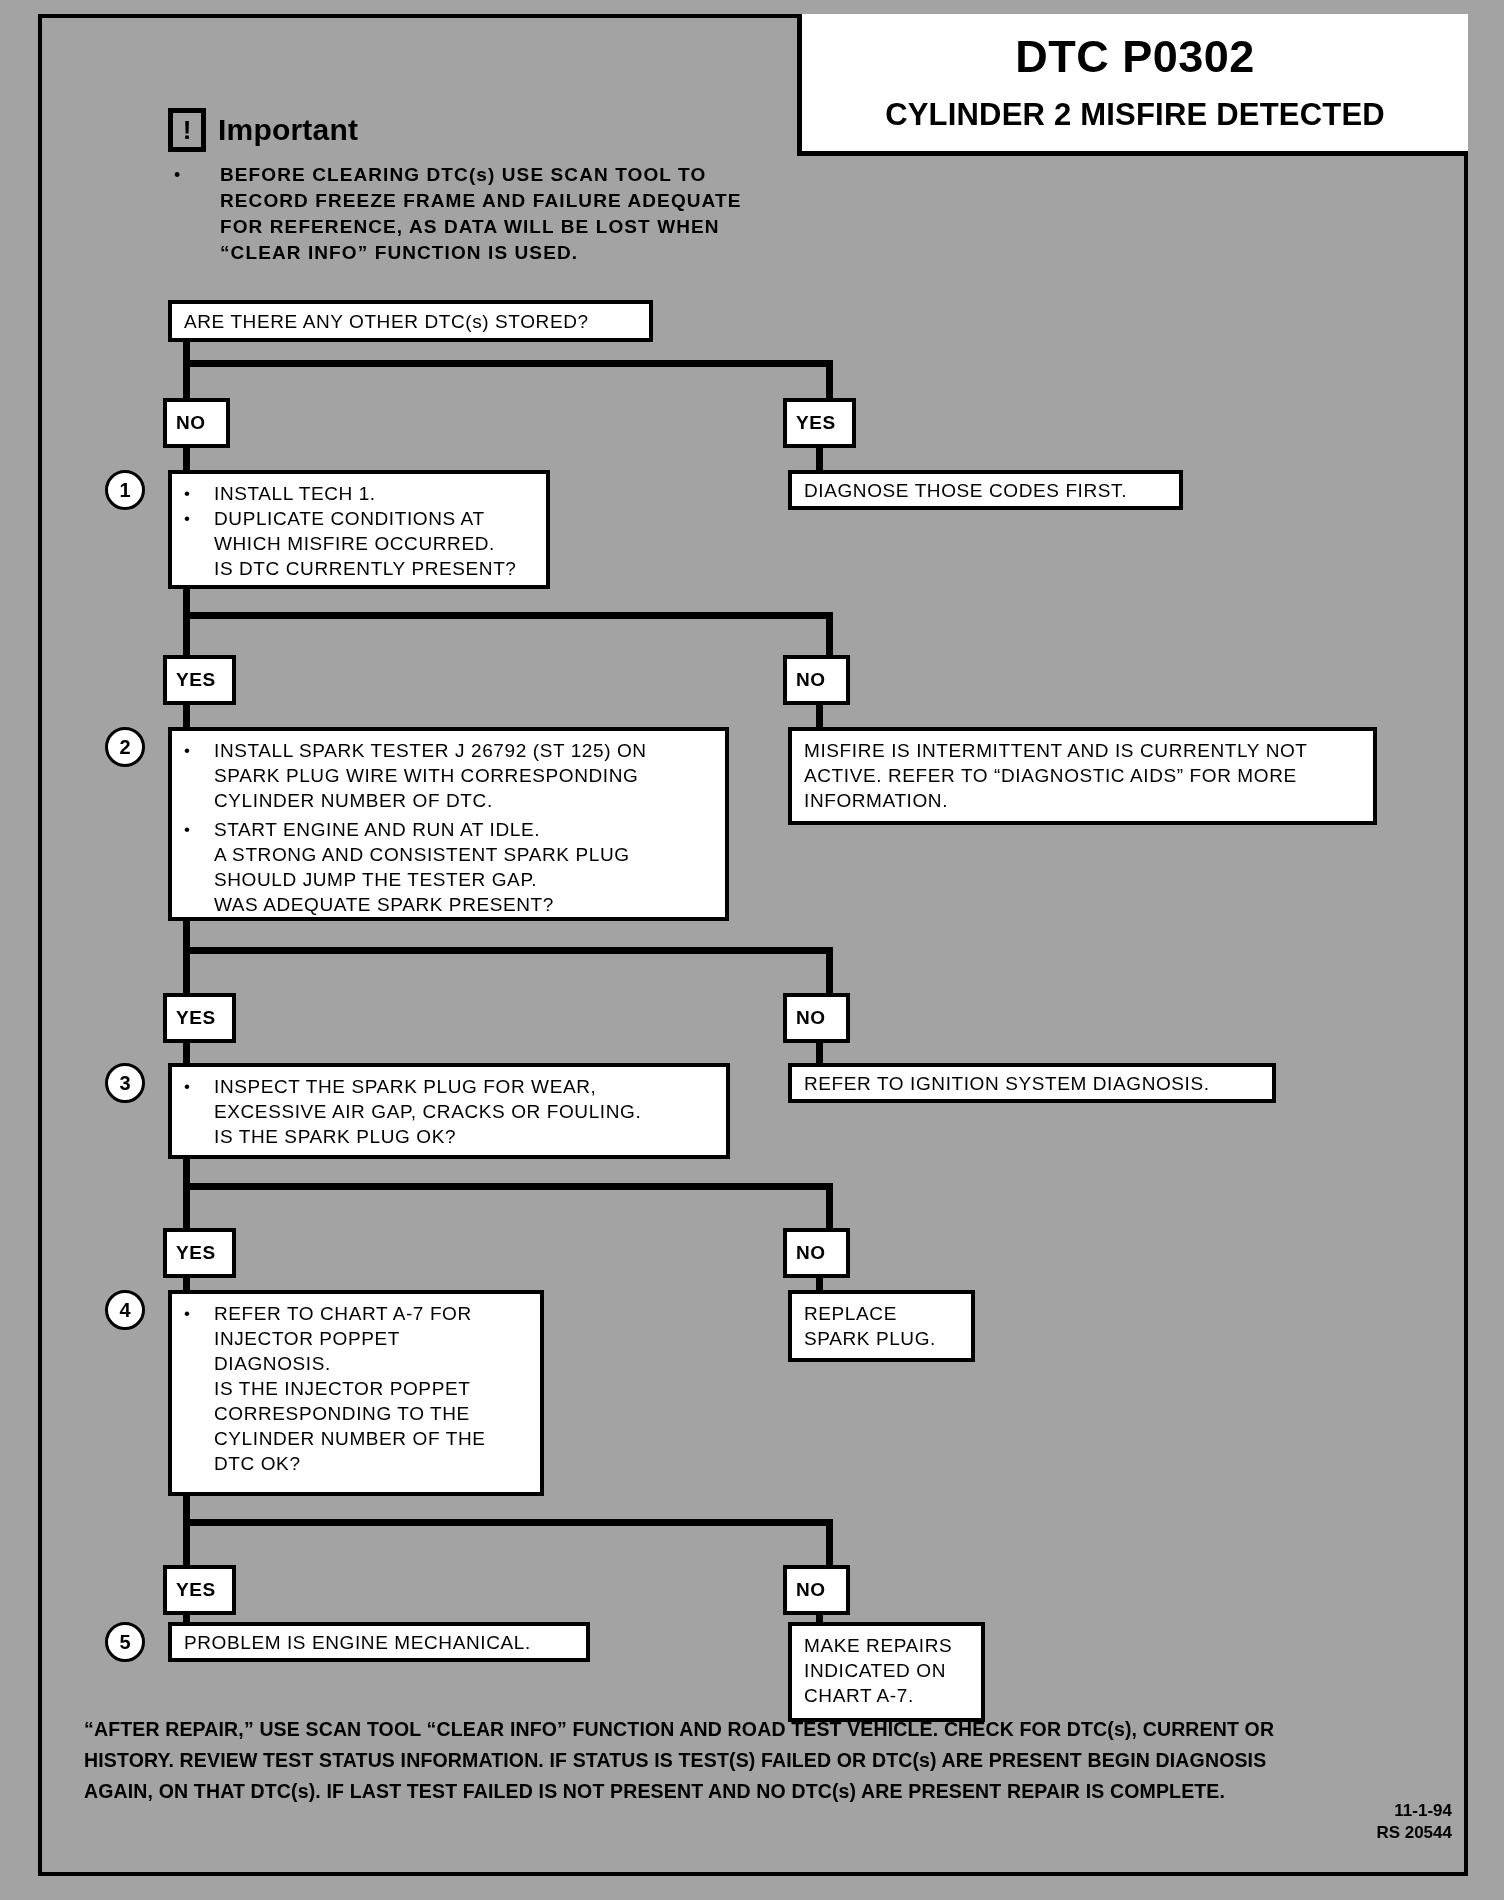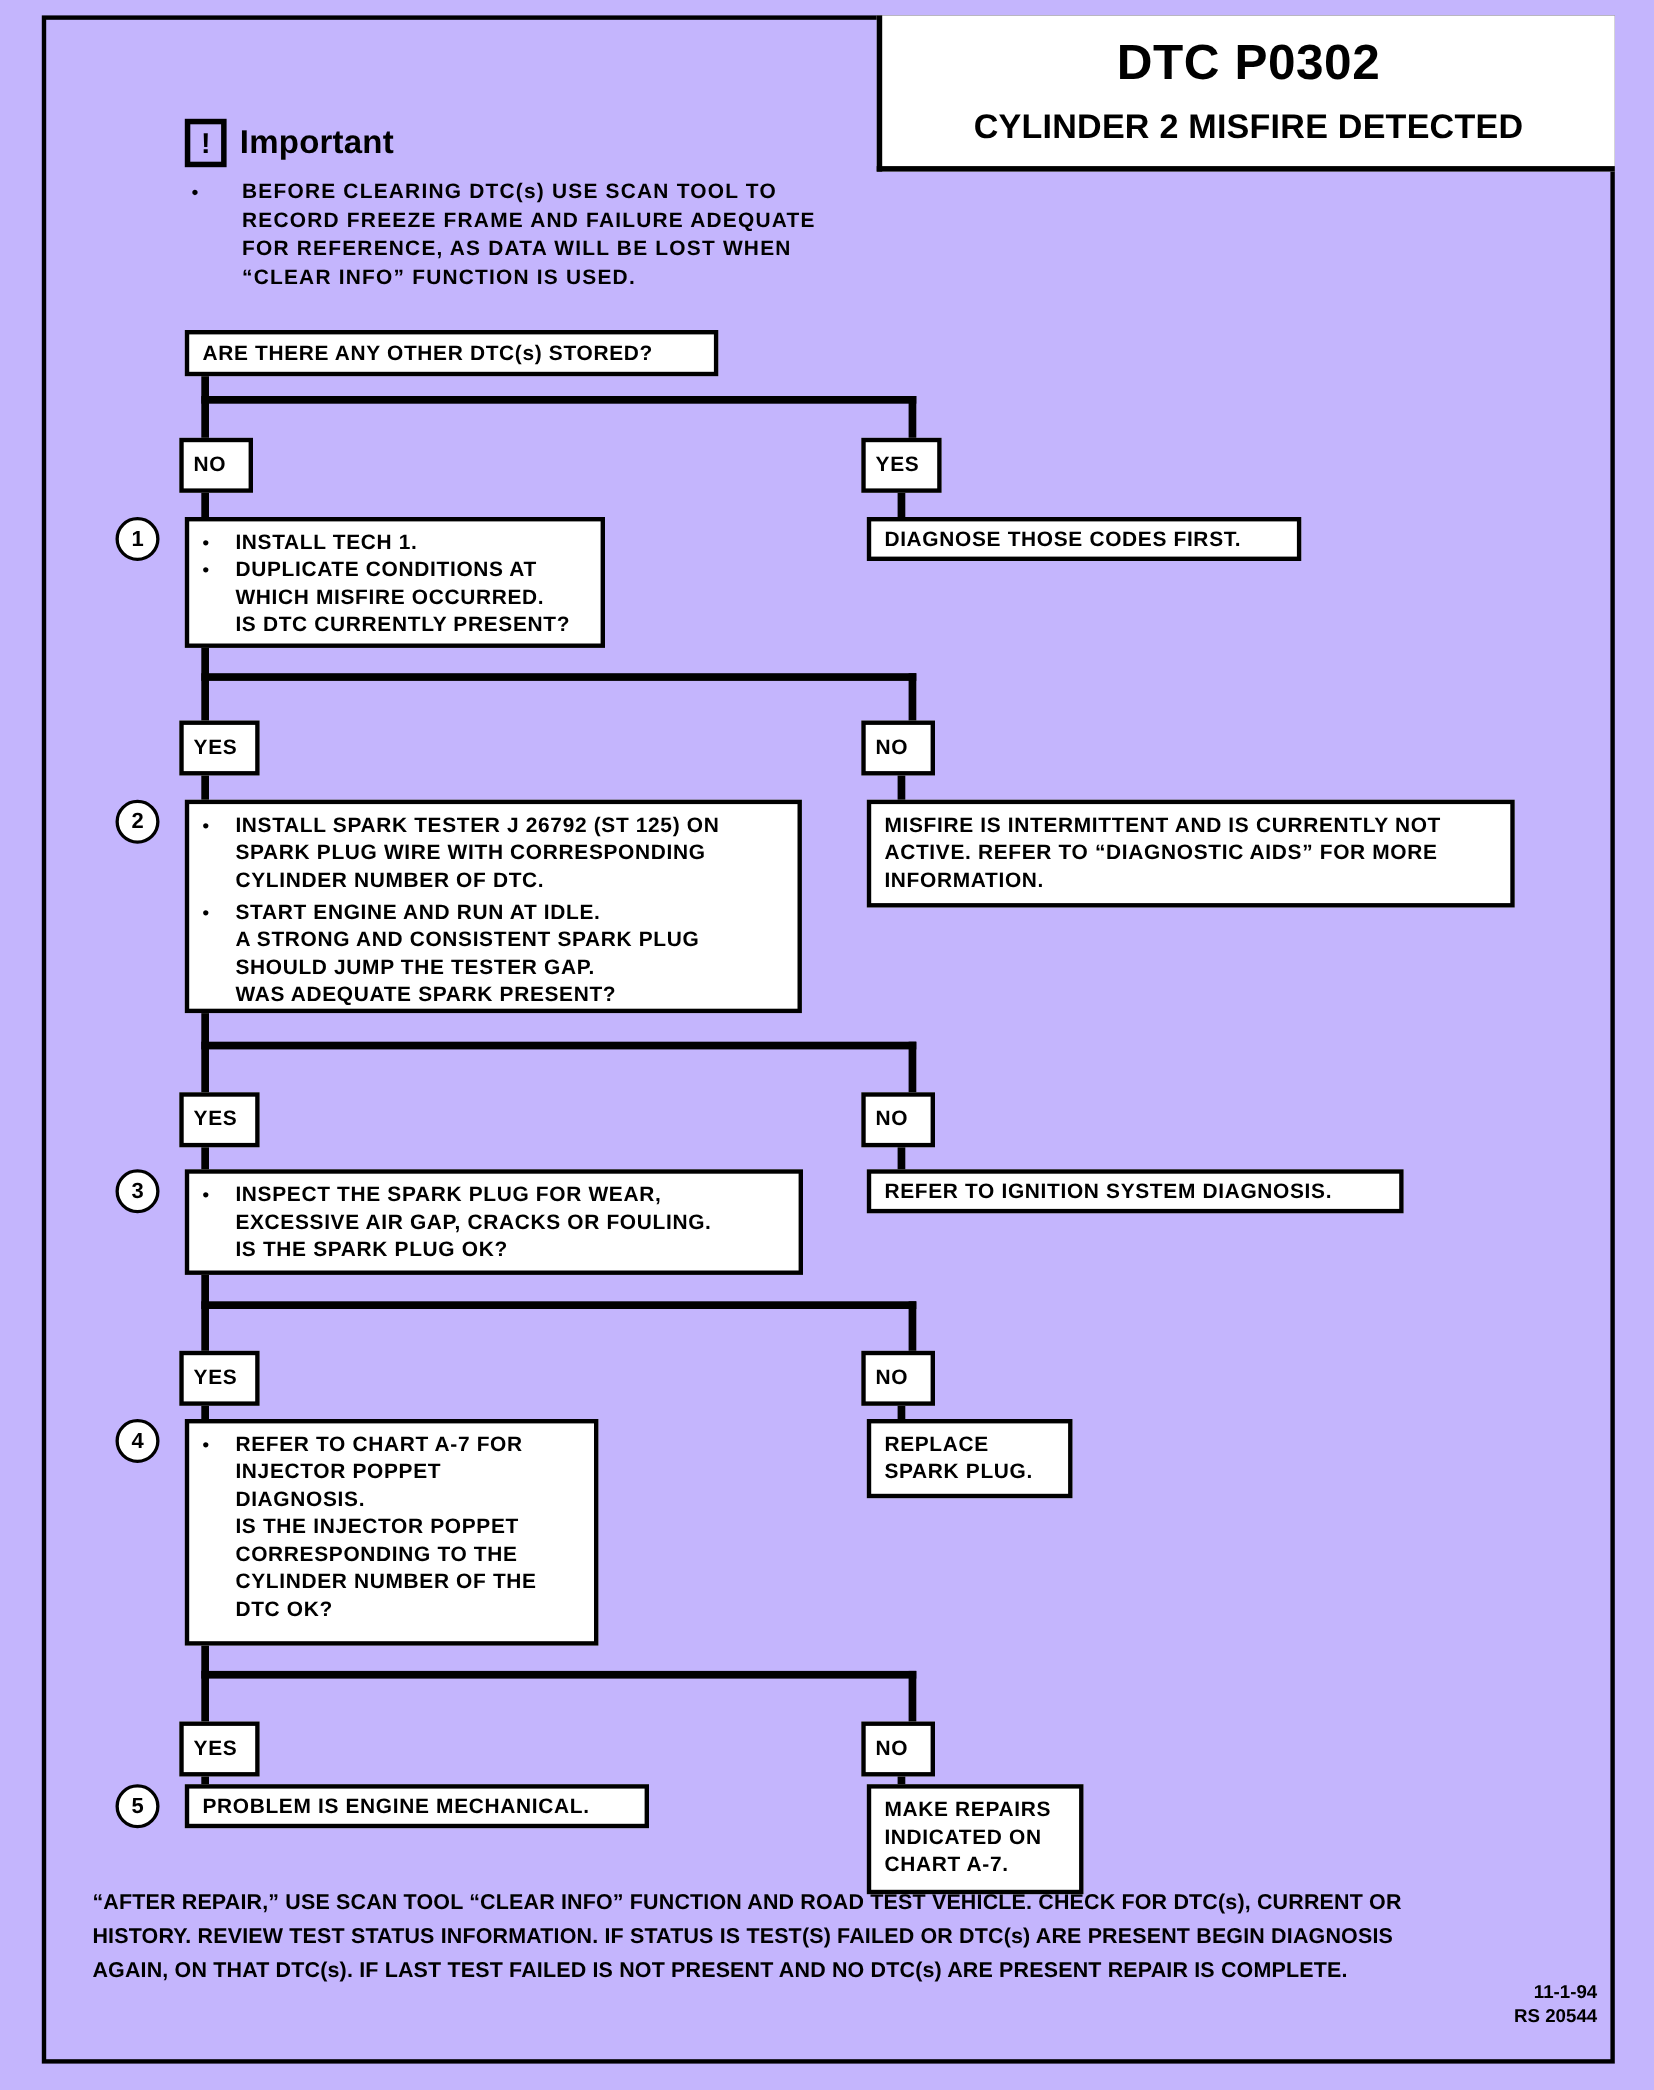--- a/index.html
+++ b/index.html
@@ -8,21 +8,21 @@
     background: #ffffff;
   }
   body {
     font-family: "Liberation Sans", sans-serif;
     color: #000000;
   }
   #page {
     position: relative;
     width: 1504px;
     height: 1900px;
-    background: #c4b5fd;
+    background: #a3a3a3;
     overflow: hidden;
   }
 
   
   .page-border {
     position: absolute;
     left: 38px;
     top: 14px;
     width: 1430px;
     height: 1862px;
@@ -119,21 +119,21 @@
   .node {
     position: absolute;
     border: 4px solid #000;
     box-sizing: border-box;
     background: #fff;
     z-index: 3;
   }
   .node-inner {
     padding: 7px 10px 7px 12px;
     font-size: 19px;
-    font-weight: bold;
+    font-weight: normal;
     line-height: 25px;
     letter-spacing: 0.6px;
     white-space: pre-line;
   }
   .bulleted {
     display: flex;
   }
   .bulleted .b-dot {
     flex: none;
     width: 30px;

